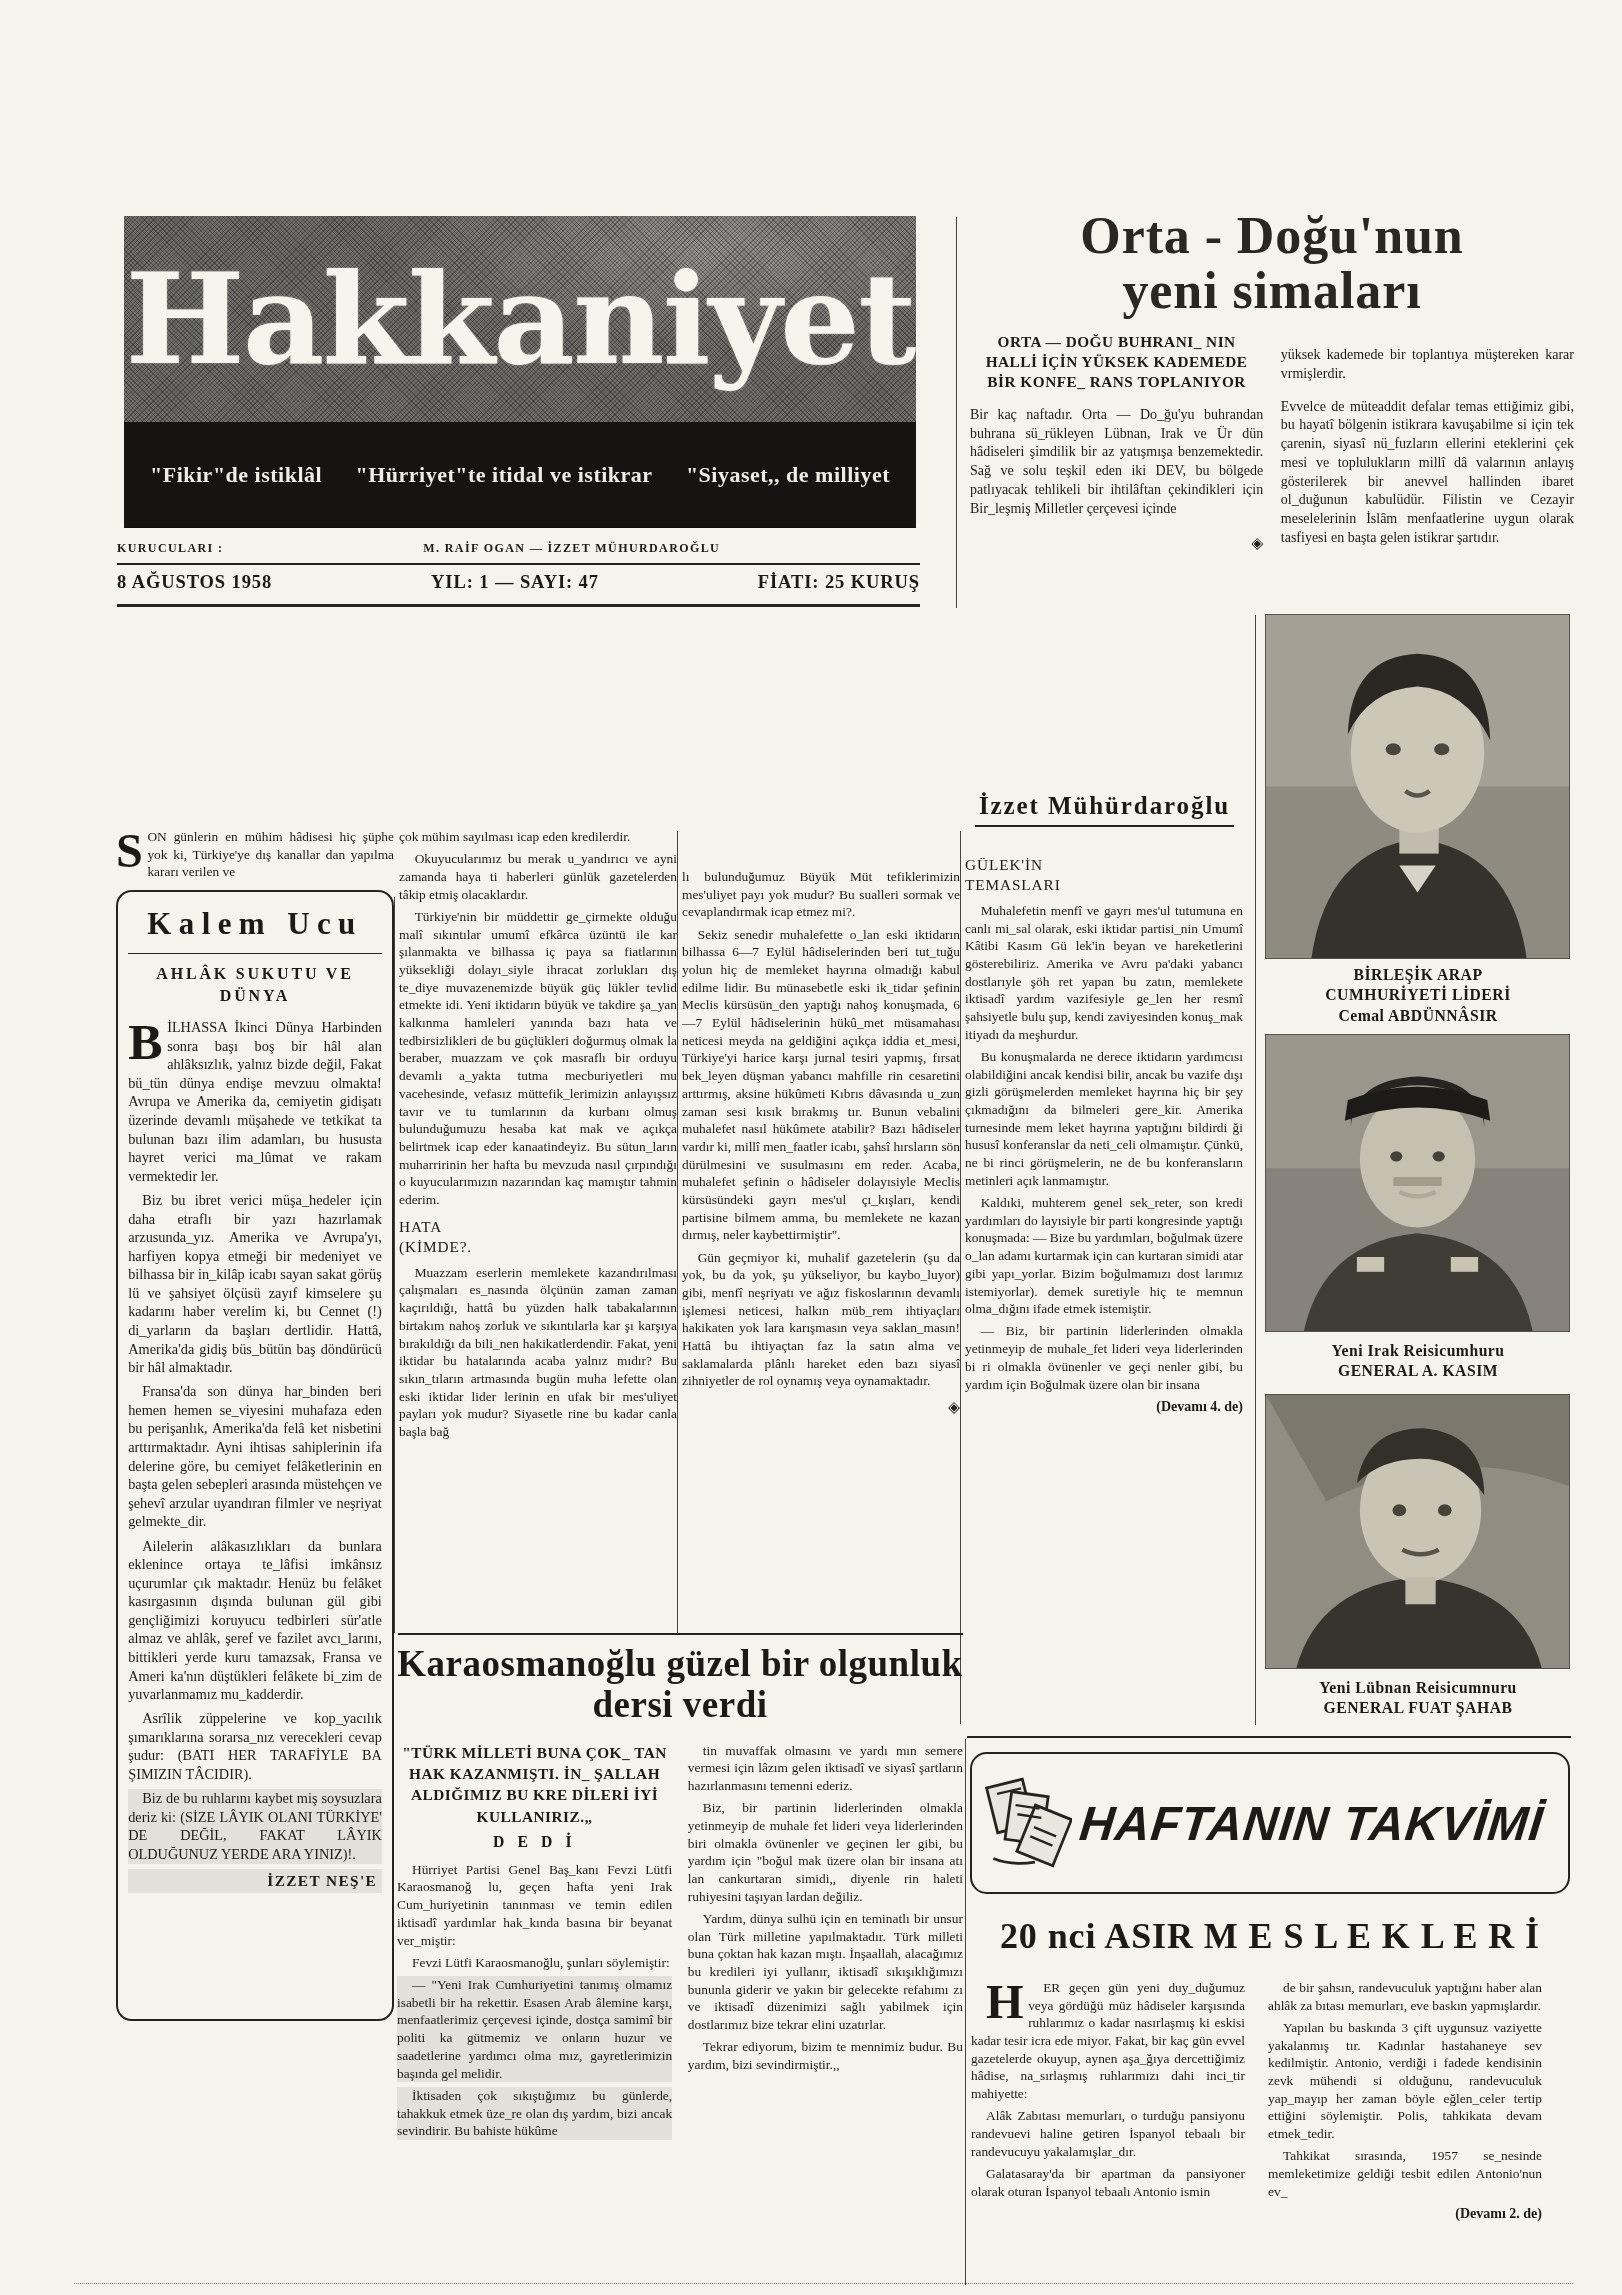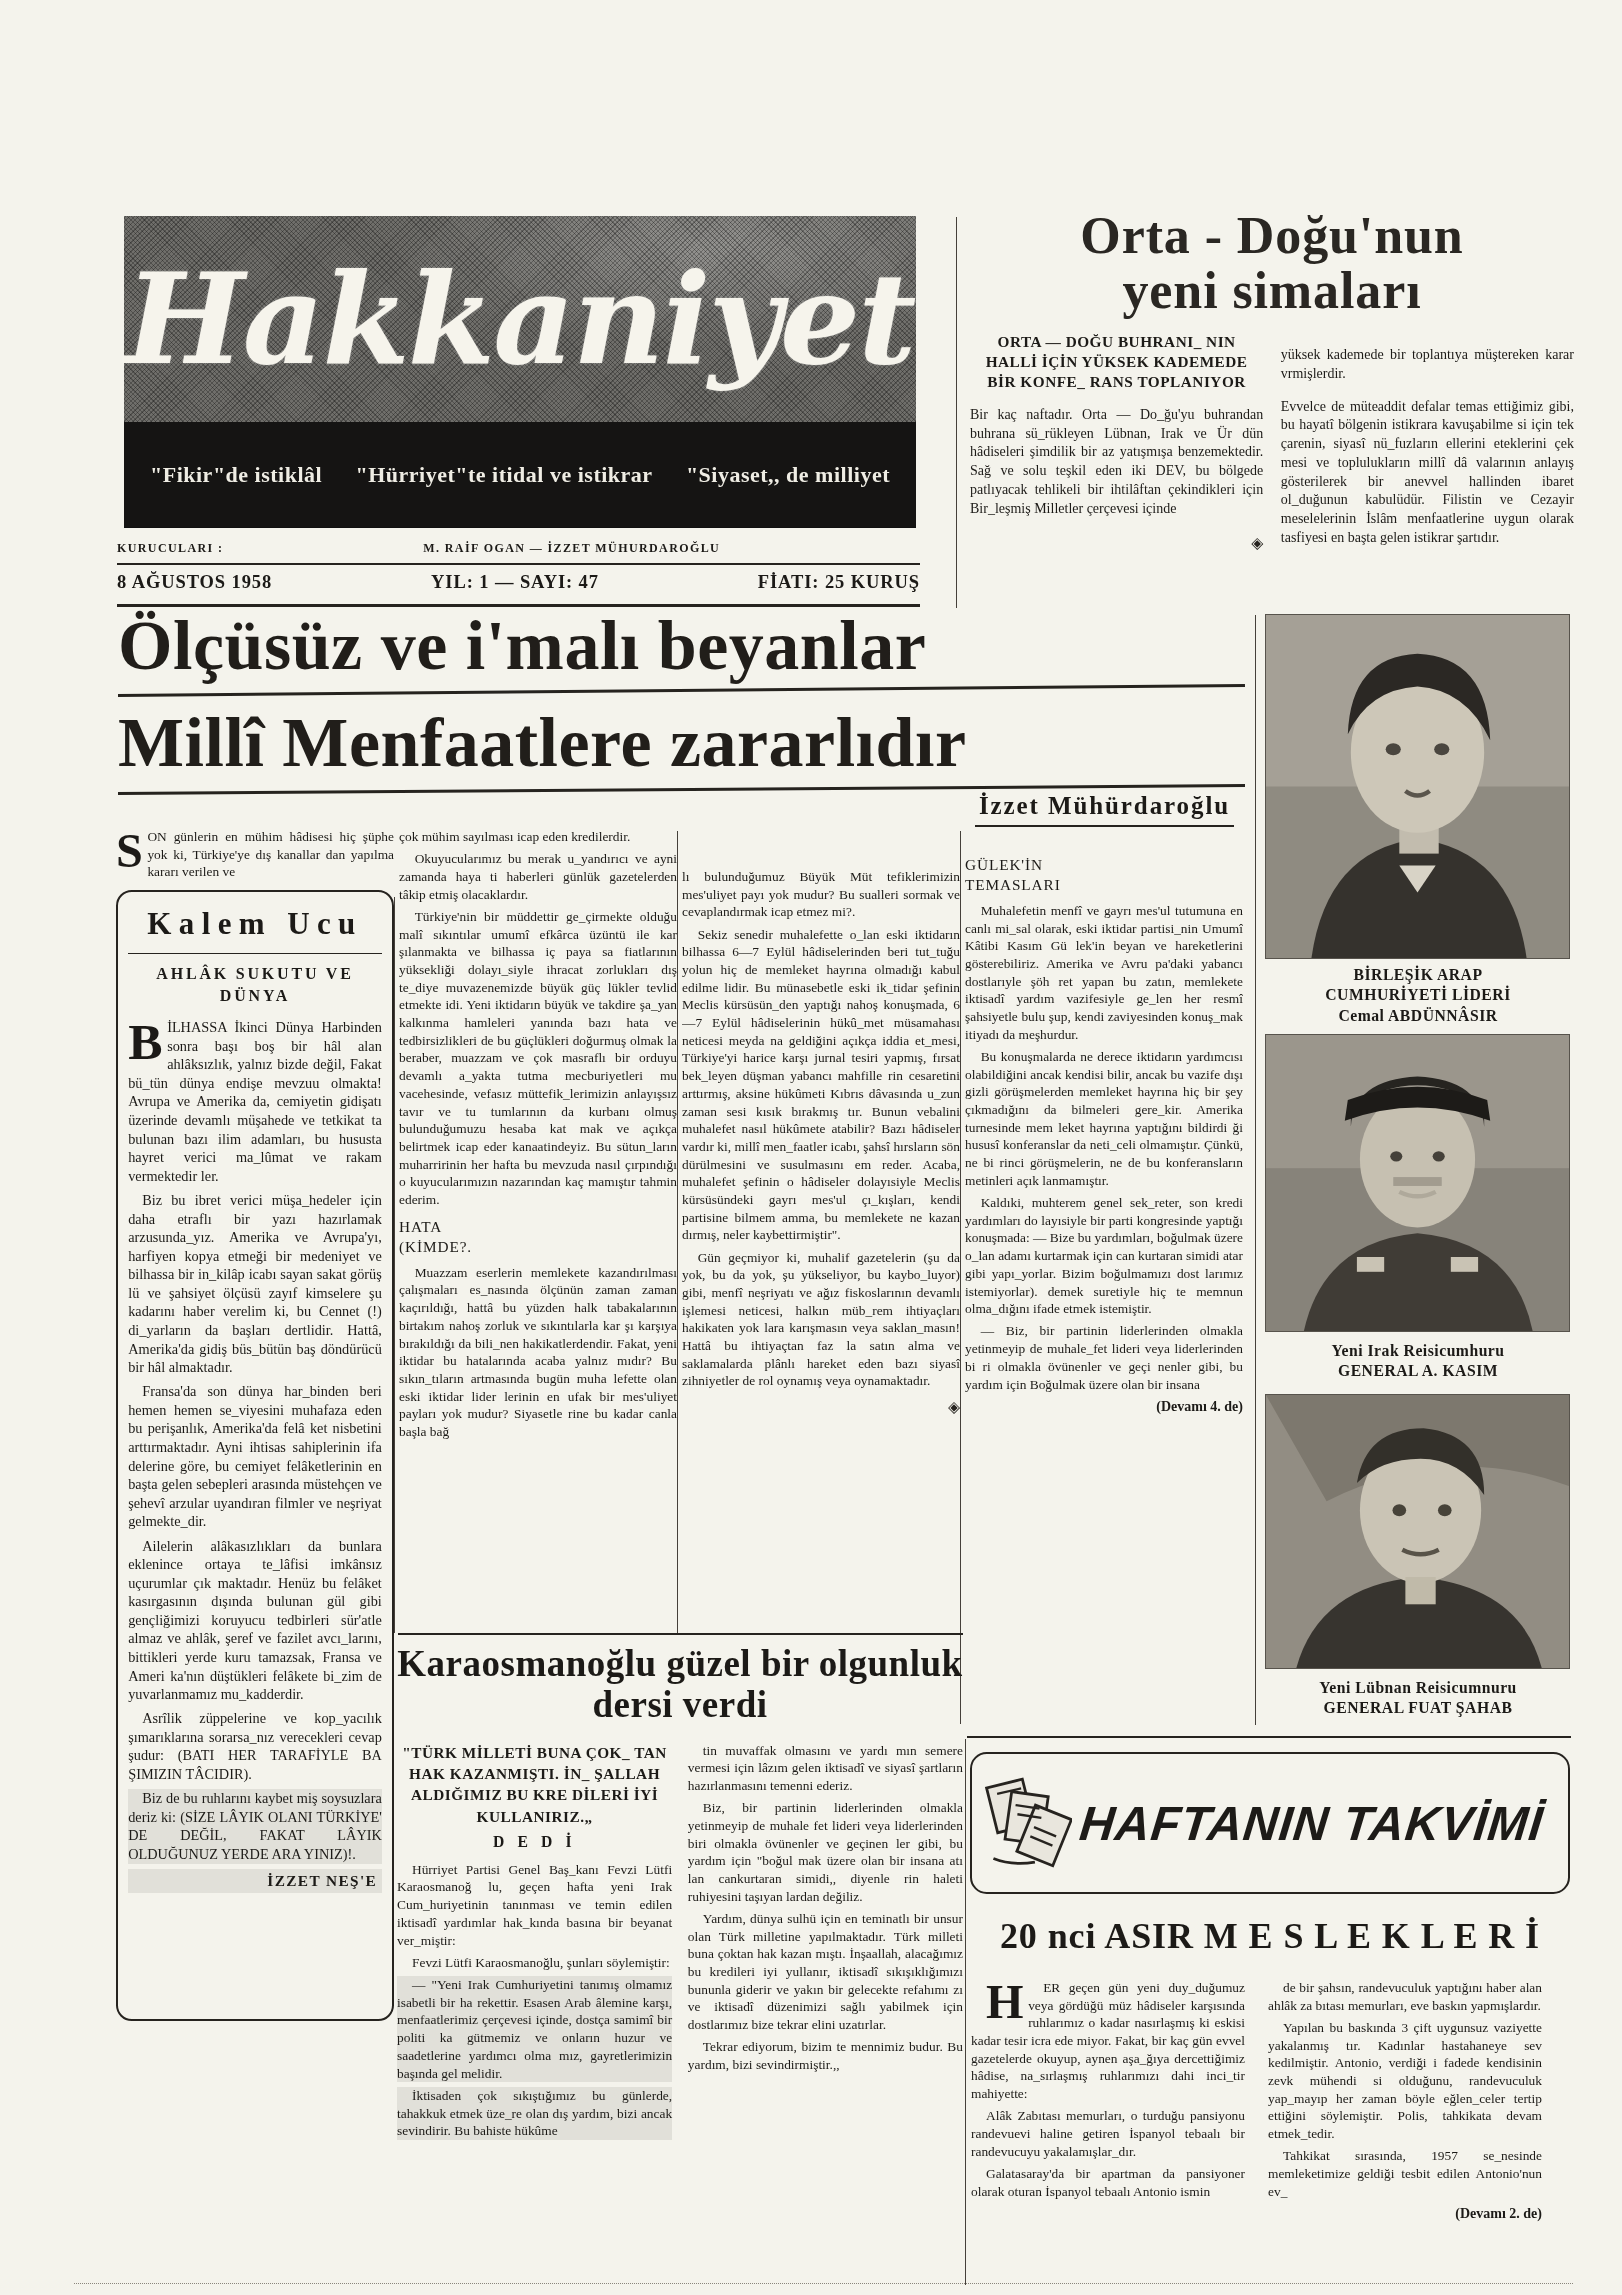--- a/index.html
+++ b/index.html
@@ -18,21 +18,20 @@
 
   
   #masthead{position:absolute;left:124px;top:216px;width:792px;height:312px;background:#101010;}
   #mast-top{
     height:206px;display:flex;align-items:center;justify-content:center;
     background-color:#6f6e6a;
     background-image:
       repeating-linear-gradient(45deg, rgba(0,0,0,.28) 0 0.9px, transparent 0.9px 3.2px),
       repeating-linear-gradient(-45deg, rgba(0,0,0,.28) 0 0.9px, transparent 0.9px 3.2px),
       radial-gradient(ellipse at 75% 15%, rgba(255,255,255,.25), transparent 40%);
-    font-style: italic;
   }
   #logo{
     font-family:"DejaVu Serif", serif;font-weight:bold;font-size:126px;line-height:1;
     color:#f6f4ec;letter-spacing:-1.9px;text-shadow:0 0 2.8px rgba(255,255,255,.35);
   }
   #mast-bottom{
     height:105px;background:#151413;display:flex;align-items:center;justify-content:space-between;
     padding:0 26px;color:#efede4;font-weight:bold;font-size:22px;letter-spacing:0.5px;
   }
   
@@ -138,26 +137,20 @@
         <p>Bir kaç naftadır. Orta — Do_ğu'yu buhrandan buhrana sü_rükleyen Lübnan, Irak ve Ür dün hâdiseleri şimdilik bir az yatışmışa benzemektedir. Sağ ve solu teşkil eden iki DEV, bu bölgede patlıyacak tehlikeli bir ihtilâftan çekindikleri için Bir_leşmiş Milletler çerçevesi içinde</p>
         <div class="ornament">◈</div>
       </div>
       <div class="od-col">
         <p>yüksek kademede bir toplantıya müştereken karar vrmişlerdir.</p>
         <p>Evvelce de müteaddit defalar temas ettiğimiz gibi, bu hayatî bölgenin istikrara kavuşabilme si için tek çarenin, siyasî nü_fuzların ellerini eteklerini çek mesi ve toplulukların millî dâ valarının anlayış gösterilerek bir anevvel hallinden ibaret ol_duğunun kabulüdür. Filistin ve Cezayir meselelerinin İslâm menfaatlerine uygun olarak tasfiyesi en başta gelen istikrar şartıdır.</p>
       </div>
     </div>
   </div>
 
-  <div id="headline">
-    <div class="hl">Ölçüsüz ve i'malı beyanlar</div>
-    <div class="hl-rule"></div>
-    <div class="hl">Millî Menfaatlere zararlıdır</div>
-    <div class="hl-rule r2"></div>
-  </div>
   <div id="byline">
     <span>İzzet Mühürdaroğlu</span>
   </div>
 
   <div class="vr" style="left:394px;top:897px;height:736px;"></div>
   <div class="vr" style="left:677px;top:831px;height:803px;"></div>
   <div class="vr" style="left:960px;top:831px;height:893px;"></div>
   <div class="vr" style="left:1255px;top:615px;height:1110px;"></div>
   <div class="vr" style="left:965px;top:1739px;height:546px;"></div>
 

